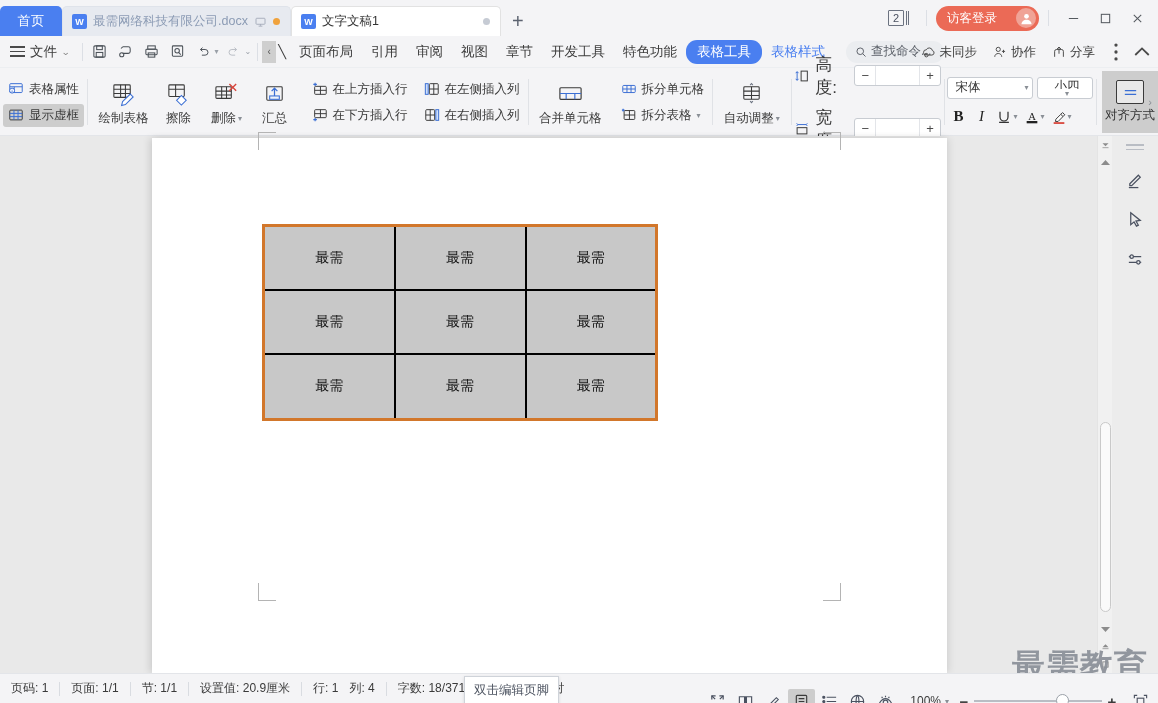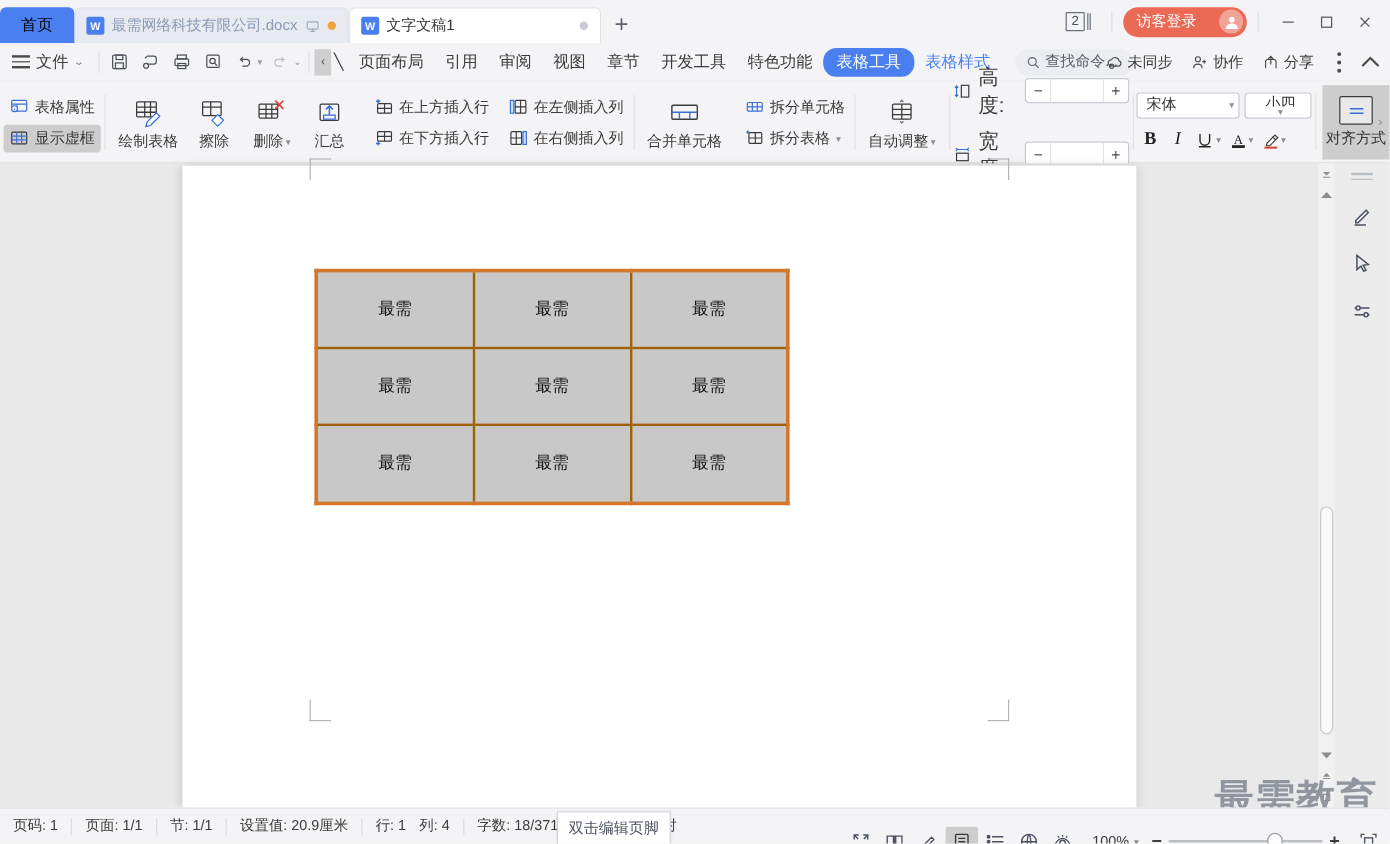--- a/index.html
+++ b/index.html
@@ -16,21 +16,21 @@
 
   
   .titlebar {
     position: absolute; left: 0; top: 0; width: 1158px; height: 36px;
     background: #f4f4f6;
     display: flex; align-items: flex-end;
   }
   .titlebar-tabs { display: flex; align-items: flex-end; height: 36px; }
   .home-tab {
     width: 62px; height: 30px; margin-top: 6px;
-    background: #4a7ff0; color: #000000;
+    background: #4a7ff0; color: #ffffff;
     display: flex; align-items: center; justify-content: center;
     font-size: 13px; border-radius: 5px 5px 0 0;
     letter-spacing: .5px;
   }
   .doc-tab {
     height: 30px; margin-top: 6px;
     display: flex; align-items: center; gap: 6px;
     padding: 0 10px 0 9px;
     border-radius: 5px 5px 0 0;
     font-size: 12.5px; color: #8b9bb4;
@@ -231,21 +231,21 @@
   .mark.bl { border-width: 0 0 1px 1px; }
   .mark.br { border-width: 0 1px 1px 0; }
 
   
   .doctable {
     position: absolute; left: 110px; top: 86px;
     border-collapse: collapse; table-layout: fixed;
   }
   .doctable td {
     background: #c8c8c8;
-    border: 2px solid #a16207;
+    border: 2px solid #000000;
     outline: none;
     width: 131px; height: 64px;
     text-align: center; vertical-align: middle;
     font-family: "DejaVu Sans", "Liberation Sans", sans-serif;
     font-size: 14px; color: #111;
   }
   .doctable { border: 3px solid #d2772b; }
   .doctable tr:last-child td { height: 66px; }
 
   

